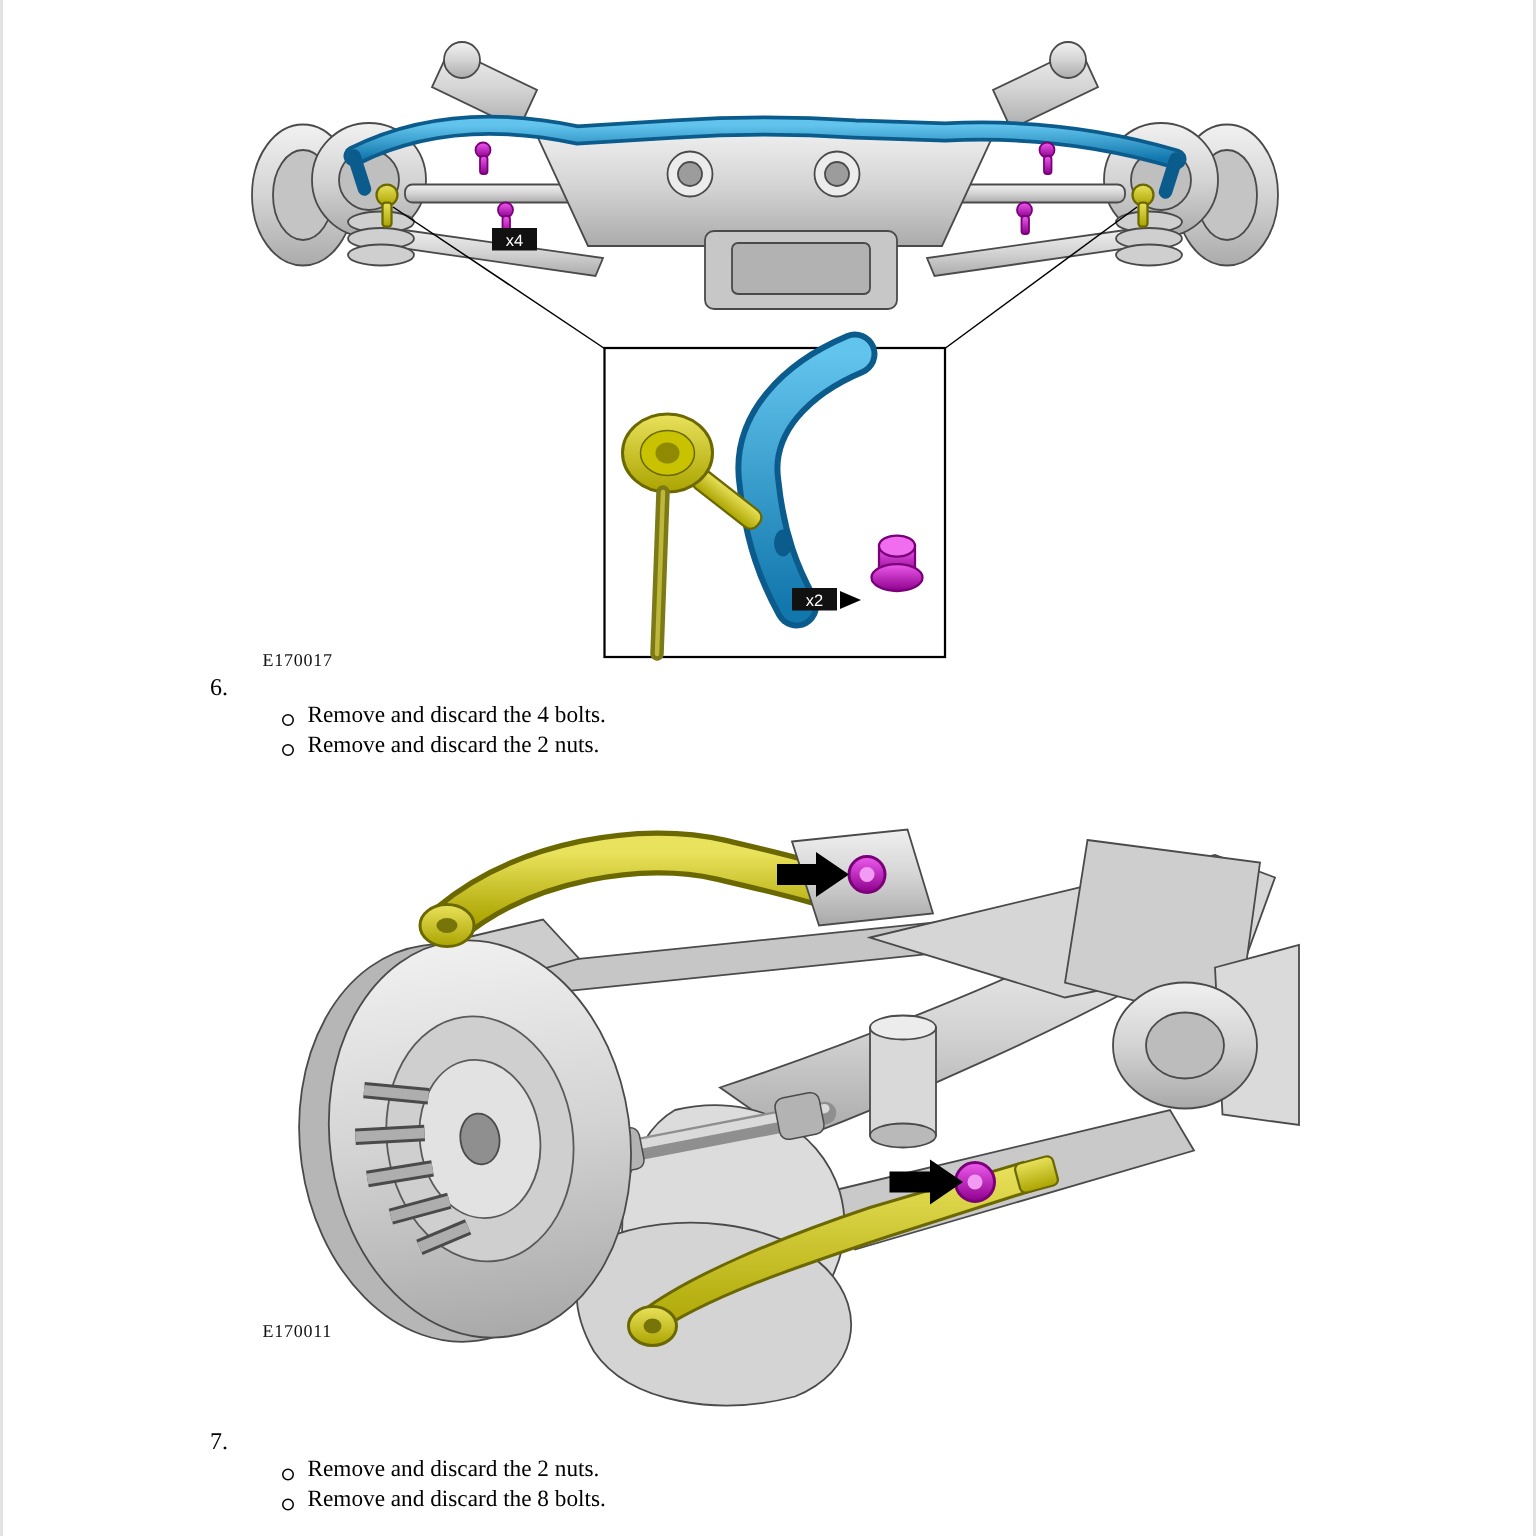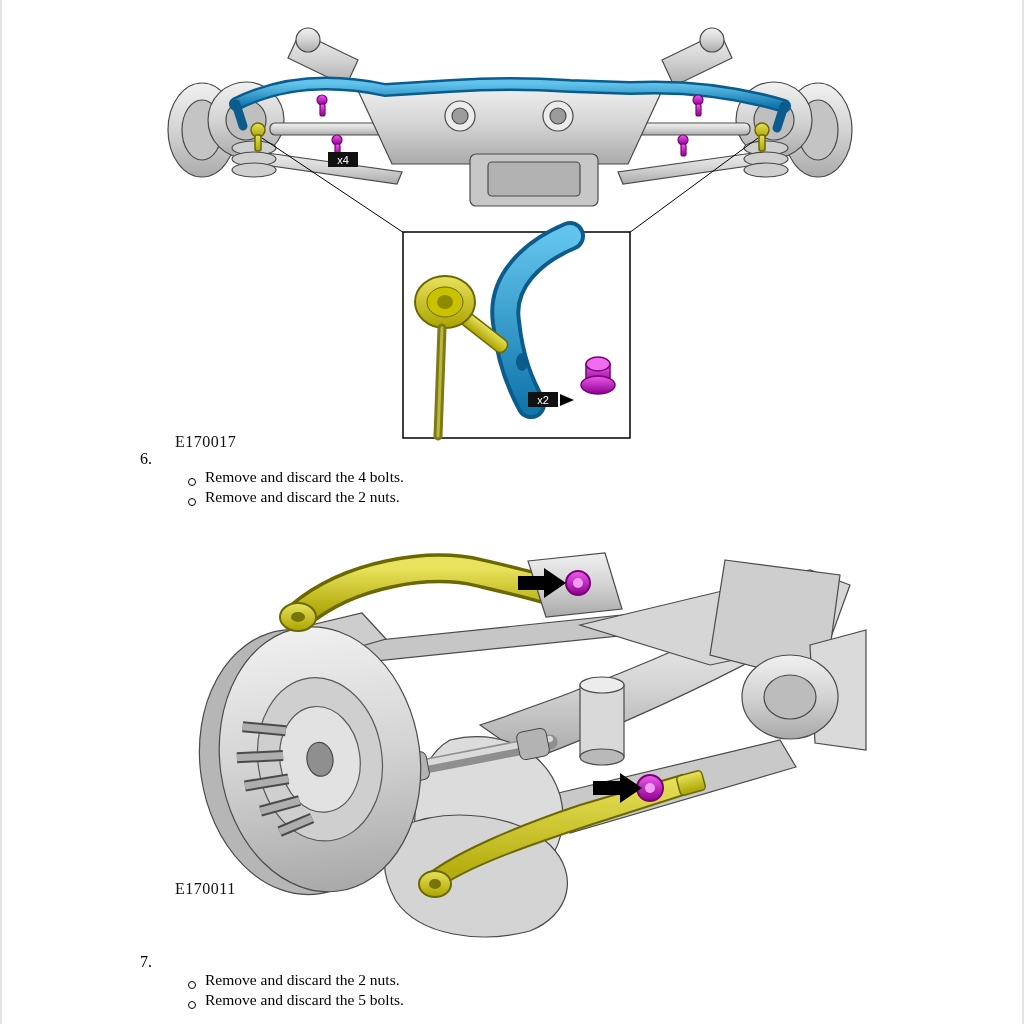--- a/index.html
+++ b/index.html
@@ -12,35 +12,35 @@
     font-family: "Liberation Serif", serif;
     color: #000000;
   }
   .abs { position: absolute; }
   .edge-line {
     position: absolute; top: 0; bottom: 0; width: 2px;
     background: #e3e3e3;
   }
   .fig-code {
     position: absolute;
-    font-size: 16px;
+    font-size: 12px;
     letter-spacing: 0.5px;
     color: #111;
     white-space: nowrap;
   }
   .step-number {
     position: absolute;
     font-size: 16px;
     color: #000;
     white-space: nowrap;
   }
   .bullet-row {
     position: absolute;
     display: inline-flex;
-    align-items: flex-end;
+    align-items: center;
     gap: 9px;
     white-space: nowrap;
   }
   .bullet {
     display: inline-block;
     width: 6px; height: 6px;
     border: 1.2px solid #000;
     border-radius: 50%;
     background: #fff;
     margin-top: 6px;
@@ -290,16 +290,16 @@
   </svg>
 
   <div class="fig-code" style="left:175px; top:880px;">E170011</div>
   <div class="step-number" style="left:140px; top:953px;">7.</div>
   <div class="bullet-row" style="left:188px; top:971px;">
     <span class="bullet"></span>
     <span class="bullet-text">Remove and discard the 2 nuts.</span>
   </div>
   <div class="bullet-row" style="left:188px; top:991px;">
     <span class="bullet"></span>
-    <span class="bullet-text">Remove and discard the 5 bolts.</span>
+    <span class="bullet-text">Remove and discard the 8 bolts.</span>
   </div>
 
 </div>
 
 </body></html>

